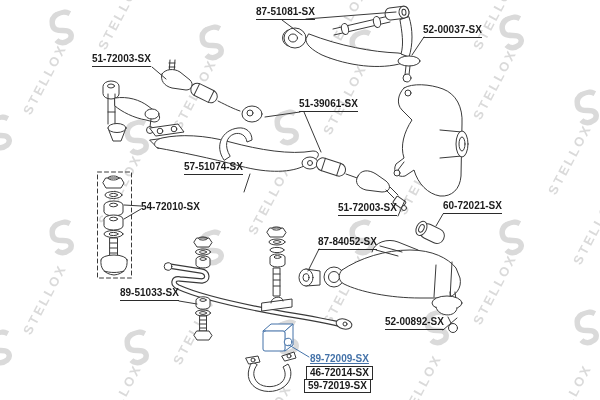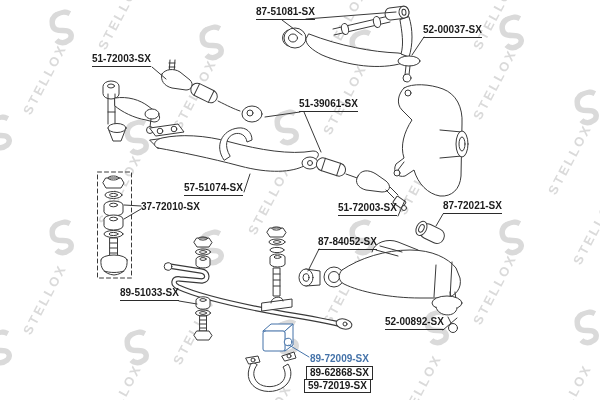--- a/index.html
+++ b/index.html
@@ -10,21 +10,21 @@
   .wm-text{position:absolute;font:bold 13px "Liberation Sans",sans-serif;color:#dadada;
            letter-spacing:2.5px;transform:rotate(-62deg);transform-origin:left top;white-space:nowrap;}
   .wm-logo{position:absolute;color:#dadada;transform:rotate(-18deg);}
   
   .art{position:absolute;left:0;top:0;z-index:2;}
   
   .callout{position:absolute;z-index:3;font:bold 10px "Liberation Sans",sans-serif;
            color:#1b1b1b;white-space:nowrap;line-height:12px;}
   .u{border-bottom:1.2px solid #2b2b2b;padding-bottom:1px;}
   .boxed{border:1px solid #2b2b2b;background:#fff;padding:0 3px;line-height:12px;}
-  .hl{color:#4573a9;}
+  .hl{color:#4573a9;text-decoration:underline;}
 </style>
 </head>
 <body>
 
 <div class="stage">
 
   <div class="wm-layer" id="wm">
       <span class="wm-text" style="left: 20px; top: 110px;">STELLOX</span>
       <span class="wm-text" style="left: 170px; top: 125px;">STELLOX</span>
       <span class="wm-text" style="left: 320px; top: 130px;">STELLOX</span>
@@ -308,23 +308,23 @@
       <path d="M443,330 L457,318"></path>
       <path d="M179,301 L197,304"></path>
       <path d="M309,357 L289,345" stroke="#4573a9"></path>
     </g>
   </svg>
 
   <div class="callout u" style="left:256px;top:6px">87-51081-SX</div>
   <div class="callout u" style="left:423px;top:24px">52-00037-SX</div>
   <div class="callout u" style="left:92px;top:53px">51-72003-SX</div>
   <div class="callout u" style="left:299px;top:98px">51-39061-SX</div>
-  <div class="callout u" style="left:184px;top:182px">57-51074-SX</div>
-  <div class="callout" style="left:141px;top:201px">37-72010-SX</div>
+  <div class="callout u" style="left:184px;top:161px">57-51074-SX</div>
+  <div class="callout" style="left:141px;top:201px">54-72010-SX</div>
   <div class="callout u" style="left:338px;top:202px">51-72003-SX</div>
-  <div class="callout u" style="left:443px;top:200px">87-72021-SX</div>
+  <div class="callout u" style="left:443px;top:200px">60-72021-SX</div>
   <div class="callout u" style="left:318px;top:236px">87-84052-SX</div>
   <div class="callout u" style="left:385px;top:316px">52-00892-SX</div>
   <div class="callout u" style="left:120px;top:287px">89-51033-SX</div>
   <div class="callout hl" style="left:310px;top:353px">89-72009-SX</div>
-  <div class="callout boxed" style="left:306px;top:366px">89-62868-SX</div>
+  <div class="callout boxed" style="left:306px;top:366px">46-72014-SX</div>
   <div class="callout boxed" style="left:304px;top:379px">59-72019-SX</div>
 </div>
 
 </body></html>

